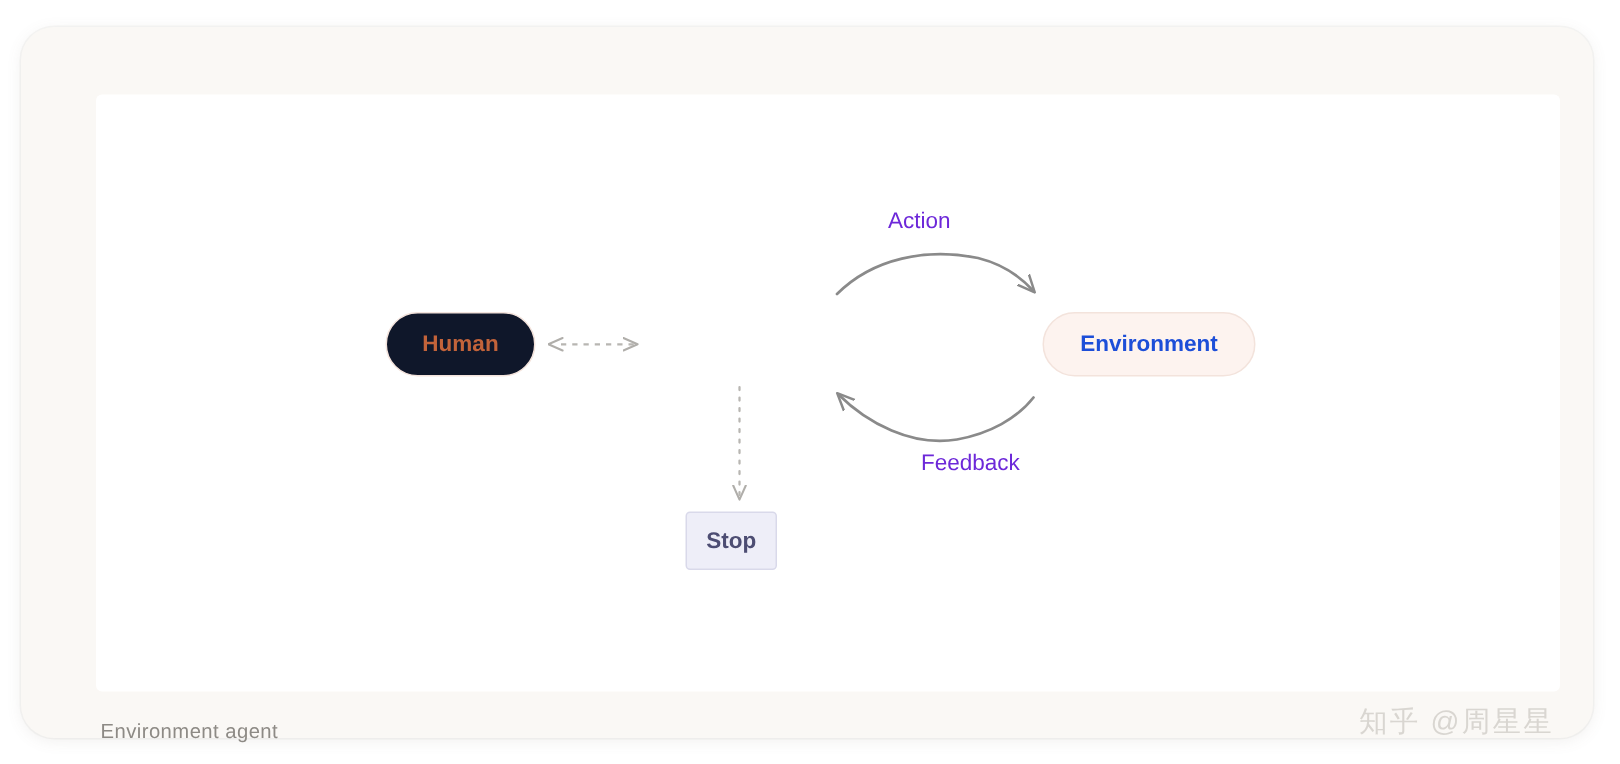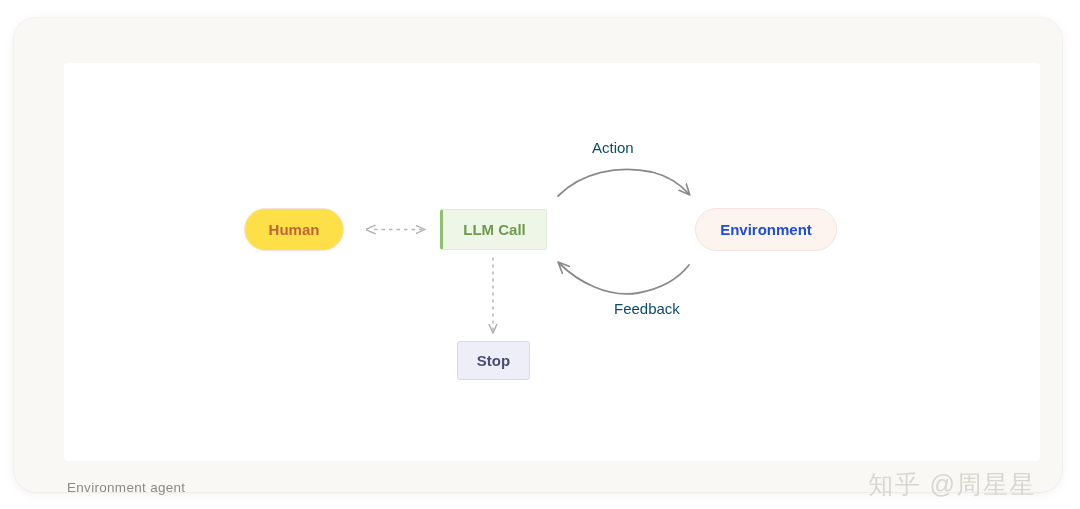--- a/index.html
+++ b/index.html
@@ -52,44 +52,44 @@
     font-size: 13.5px;
     color: #8d8a85;
     letter-spacing: 0.3px;
     white-space: nowrap;
   }
 
   .watermark {
     position: absolute;
     right: 26px;
     top: 450px;
-    font-size: 25px;
+    font-size: 19px;
     color: #d9d6d1;
     letter-spacing: 1.5px;
     white-space: nowrap;
   }
 
   
   .node {
     position: absolute;
     display: flex;
     align-items: center;
     justify-content: center;
     box-sizing: border-box;
     white-space: nowrap;
     font-weight: bold;
   }
 
   .node-human {
-    left: 244px;
+    left: 257px;
     top: 208px;
     width: 100px;
     height: 43px;
     border-radius: 22px;
-    background: #fde047;
+    background: #0f172a;
     border: 1px solid #f3e3dc;
     color: #c2633a;
     font-size: 15px;
   }
 
   .node-llm {
     left: 440px;
     top: 209px;
     width: 107px;
     height: 41px;
@@ -109,34 +109,34 @@
     border-radius: 22px;
     background: #fdf3ef;
     border: 1px solid #f3e3dc;
     color: #1d4ed8;
     font-size: 15px;
   }
 
   .node-stop {
     left: 457px;
     top: 341px;
-    width: 73px;
+    width: 61px;
     height: 39px;
     border-radius: 3px;
     background: #eeeef8;
     border: 1px solid #d9d9ea;
     color: #4d4d73;
     font-size: 15px;
   }
 
   
   .arc-label {
     position: absolute;
     font-size: 15px;
-    color: #0c4a6e;
+    color: #6d28d9;
     white-space: nowrap;
   }
   .label-action  { left: 592px; top: 139px; }
   .label-feedback{ left: 614px; top: 300px; }
 
   svg.overlay {
     position: absolute;
     left: 0;
     top: 0;
     width: 1080px;
@@ -190,21 +190,20 @@
     </g>
 
     
     <g>
       <line x1="493" y1="258" x2="493" y2="331" stroke="#b8b6b2" stroke-width="1.5" stroke-dasharray="2 5" stroke-linecap="round" marker-end="url(#arrowDotted)"></line>
     </g>
   </svg>
 
   <div class="node node-human">Human</div>
 
-  <div class="node node-llm">LLM Call</div>
 
   <div class="node node-env">Environment</div>
 
   <div class="node node-stop">Stop</div>
 
   <div class="arc-label label-action">Action</div>
 
   <div class="arc-label label-feedback">Feedback</div>
 
 </div>

